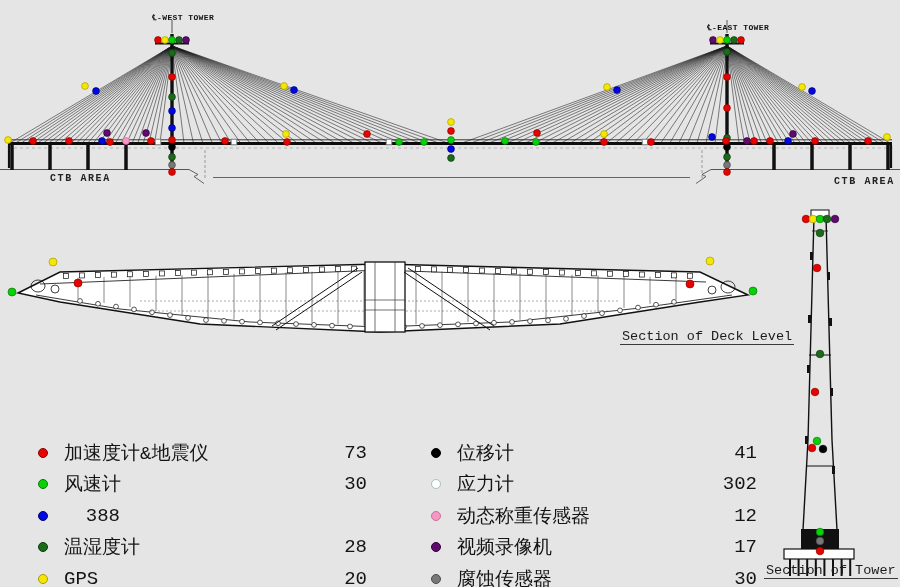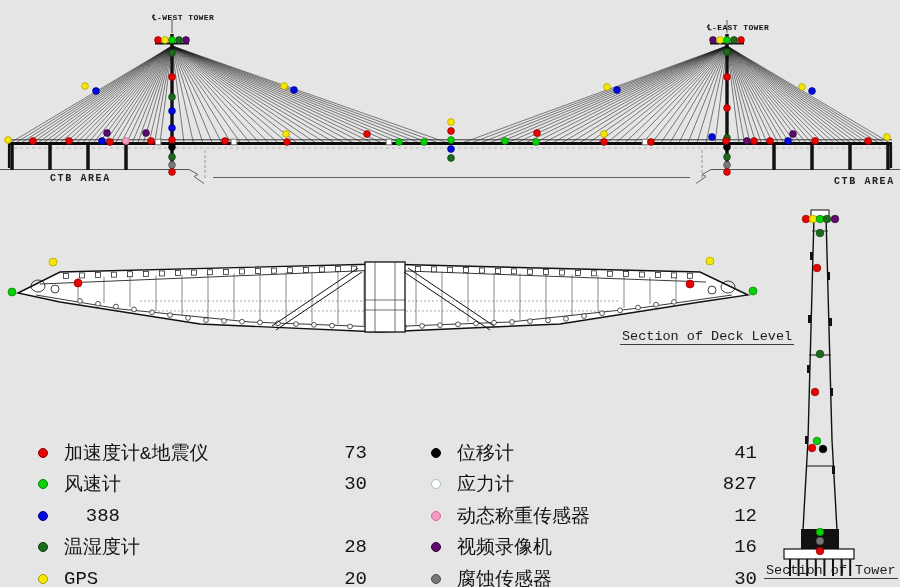--- a/index.html
+++ b/index.html
@@ -446,31 +446,31 @@
 
   <div class="legend-col" style="left:426px;top:389px;width:331px">
     <div class="lrow">
       <span class="sw" style="background: rgb(0, 0, 0); border-color: rgb(0, 0, 0);"></span>
       <span class="ltext">位移计</span>
       <span class="lcount">41</span>
     </div>
     <div class="lrow">
       <span class="sw" style="background: rgb(255, 255, 255); border-color: rgb(162, 194, 186);"></span>
       <span class="ltext">应力计</span>
-      <span class="lcount">827</span>
+      <span class="lcount">302</span>
     </div>
     <div class="lrow">
       <span class="sw" style="background: rgb(244, 154, 194); border-color: rgb(212, 103, 158);"></span>
       <span class="ltext">动态称重传感器</span>
       <span class="lcount">12</span>
     </div>
     <div class="lrow">
       <span class="sw" style="background: rgb(94, 10, 110); border-color: rgb(50, 0, 58);"></span>
       <span class="ltext">视频录像机</span>
-      <span class="lcount">16</span>
+      <span class="lcount">17</span>
     </div>
     <div class="lrow">
       <span class="sw" style="background: rgb(120, 120, 120); border-color: rgb(76, 76, 76);"></span>
       <span class="ltext">腐蚀传感器</span>
       <span class="lcount">30</span>
     </div>
   </div>
 
 </div>
 

